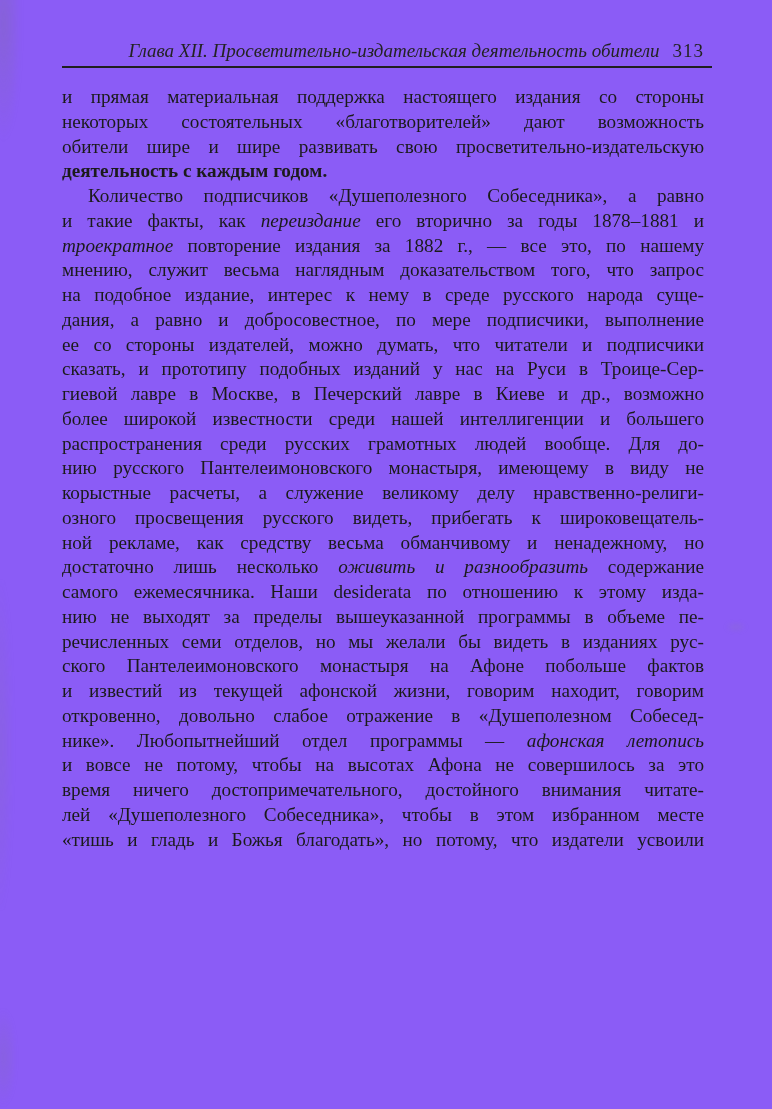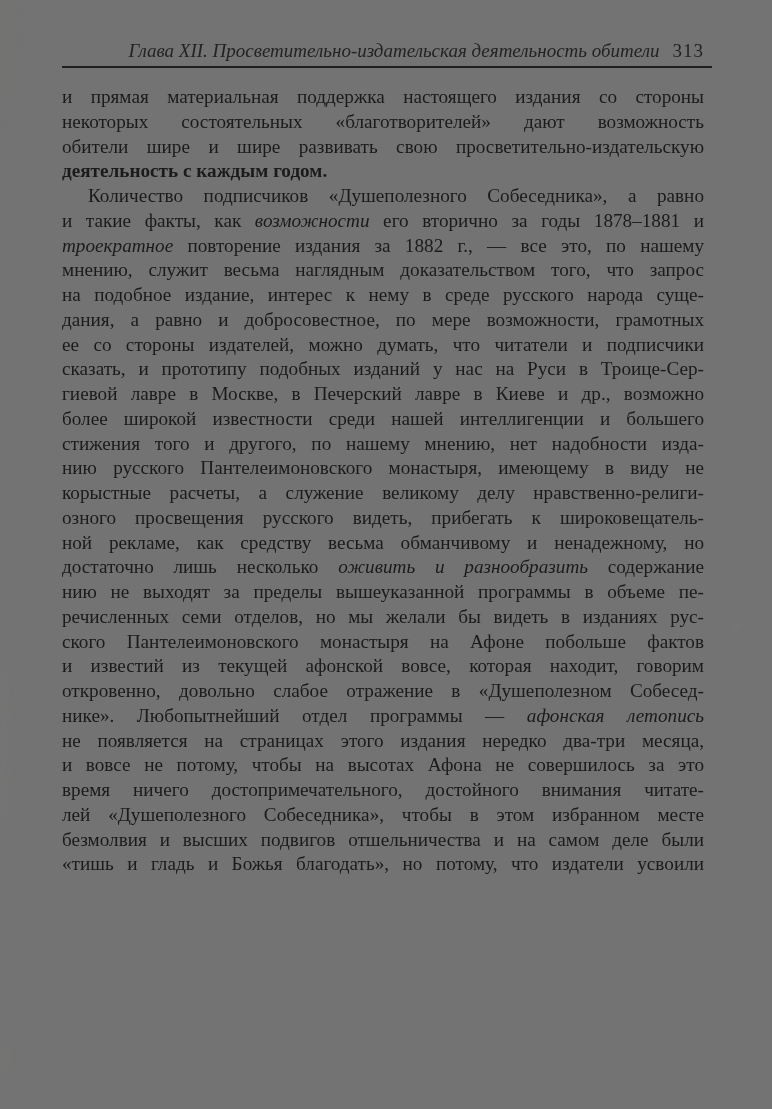--- a/index.html
+++ b/index.html
@@ -4,21 +4,21 @@
 <style>
   html, body {
     margin: 0;
     padding: 0;
     background: #ffffff;
   }
   .page {
     position: relative;
     width: 772px;
     height: 1109px;
-    background: #737373;
+    background: #8b5cf6;
     overflow: hidden;
     font-family: "Liberation Serif", "DejaVu Serif", serif;
     color: #1c1c1c;
   }
 
   
   .running-head {
     position: absolute;
     left: 62px;
     top: 40px;
@@ -101,42 +101,41 @@
   </header>
 
   <div class="head-rule"></div>
 
   <main class="body-text">
       <div class="line"><span>и прямая материальная поддержка настоящего издания со стороны</span></div>
       <div class="line"><span>некоторых состоятельных «благотворителей» дают возможность</span></div>
       <div class="line"><span>обители шире и шире развивать свою просветительно-издательскую</span></div>
       <div class="line noj"><span>деятельность с каждым годом.</span></div>
       <div class="line ind"><span>Количество подписчиков «Душеполезного Собеседника», а равно</span></div>
-      <div class="line"><span>и такие факты, как </span><em>возможности</em><span> его вторично за годы 1878–1881 и</span></div>
+      <div class="line"><span>и такие факты, как </span><em>переиздание</em><span> его вторично за годы 1878–1881 и</span></div>
       <div class="line"><em>троекратное</em><span> повторение издания за 1882 г., — все это, по нашему</span></div>
       <div class="line"><span>мнению, служит весьма наглядным доказательством того, что запрос</span></div>
       <div class="line"><span>на подобное издание, интерес к нему в среде русского народа суще-</span></div>
-      <div class="line"><span>дания, а равно и добросовестное, по мере возможности, грамотных</span></div>
+      <div class="line"><span>дания, а равно и добросовестное, по мере подписчики, выполнение</span></div>
       <div class="line"><span>ее со стороны издателей, можно думать, что читатели и подписчики</span></div>
       <div class="line"><span>сказать, и прототипу подобных изданий у нас на Руси в Троице-Сер-</span></div>
       <div class="line"><span>гиевой лавре в Москве, в Печерский лавре в Киеве и др., возможно</span></div>
       <div class="line"><span>более широкой известности среди нашей интеллигенции и большего</span></div>
-      <div class="line"><span>стижения того и другого, по нашему мнению, нет надобности изда-</span></div>
+      <div class="line"><span>распространения среди русских грамотных людей вообще. Для до-</span></div>
       <div class="line"><span>нию русского Пантелеимоновского монастыря, имеющему в виду не</span></div>
       <div class="line"><span>корыстные расчеты, а служение великому делу нравственно-религи-</span></div>
       <div class="line"><span>озного просвещения русского видеть, прибегать к широковещатель-</span></div>
       <div class="line"><span>ной рекламе, как средству весьма обманчивому и ненадежному, но</span></div>
       <div class="line"><span>достаточно лишь несколько </span><em>оживить и разнообразить</em><span> содержание</span></div>
+      <div class="line"><span>самого ежемесячника. Наши desiderata по отношению к этому изда-</span></div>
       <div class="line"><span>нию не выходят за пределы вышеуказанной программы в объеме пе-</span></div>
       <div class="line"><span>речисленных семи отделов, но мы желали бы видеть в изданиях рус-</span></div>
       <div class="line"><span>ского Пантелеимоновского монастыря на Афоне побольше фактов</span></div>
-      <div class="line"><span>и известий из текущей афонской вовсе, которая находит, говорим</span></div>
+      <div class="line"><span>и известий из текущей афонской жизни, говорим находит, говорим</span></div>
       <div class="line"><span>откровенно, довольно слабое отражение в «Душеполезном Собесед-</span></div>
       <div class="line"><span>нике». Любопытнейший отдел программы — </span><em>афонская летопись</em></div>
-      <div class="line"><span>не появляется на страницах этого издания нередко два-три месяца,</span></div>
       <div class="line"><span>и вовсе не потому, чтобы на высотах Афона не совершилось за это</span></div>
       <div class="line"><span>время ничего достопримечательного, достойного внимания читате-</span></div>
       <div class="line"><span>лей «Душеполезного Собеседника», чтобы в этом избранном месте</span></div>
-      <div class="line"><span>безмолвия и высших подвигов отшельничества и на самом деле были</span></div>
       <div class="line"><span>«тишь и гладь и Божья благодать», но потому, что издатели усвоили</span></div>
     </main>
 
 </div>
 
 </body></html>

